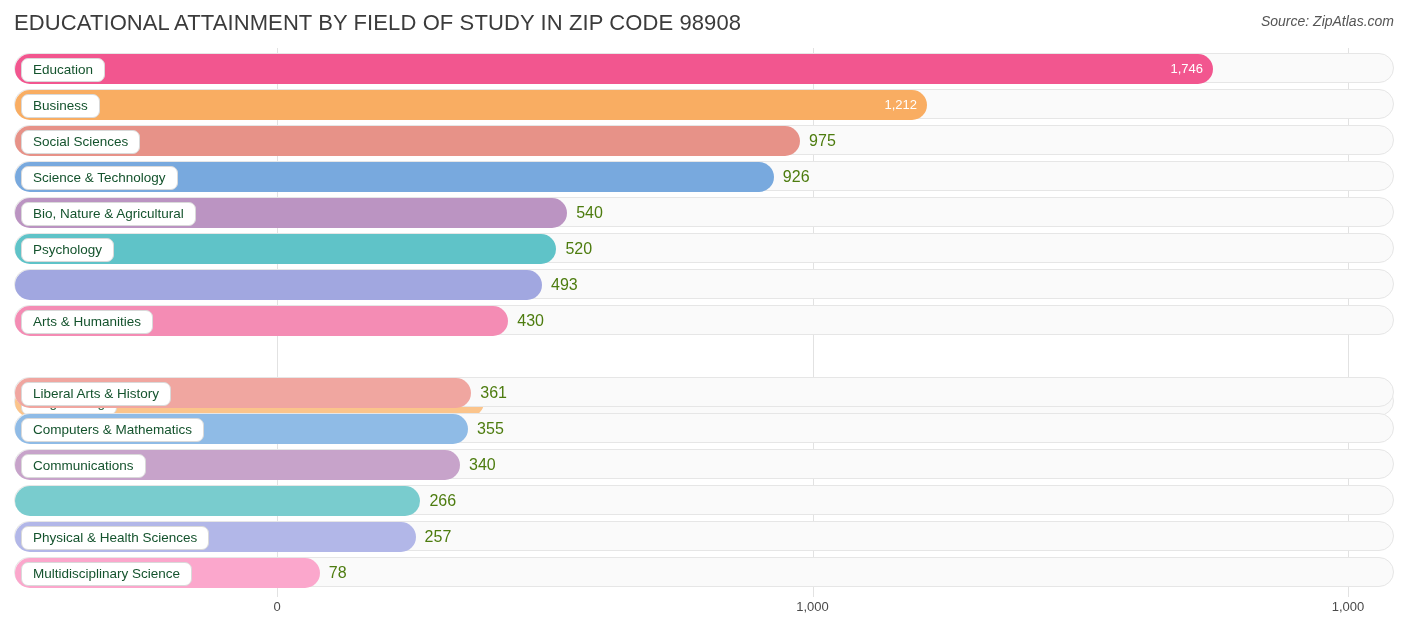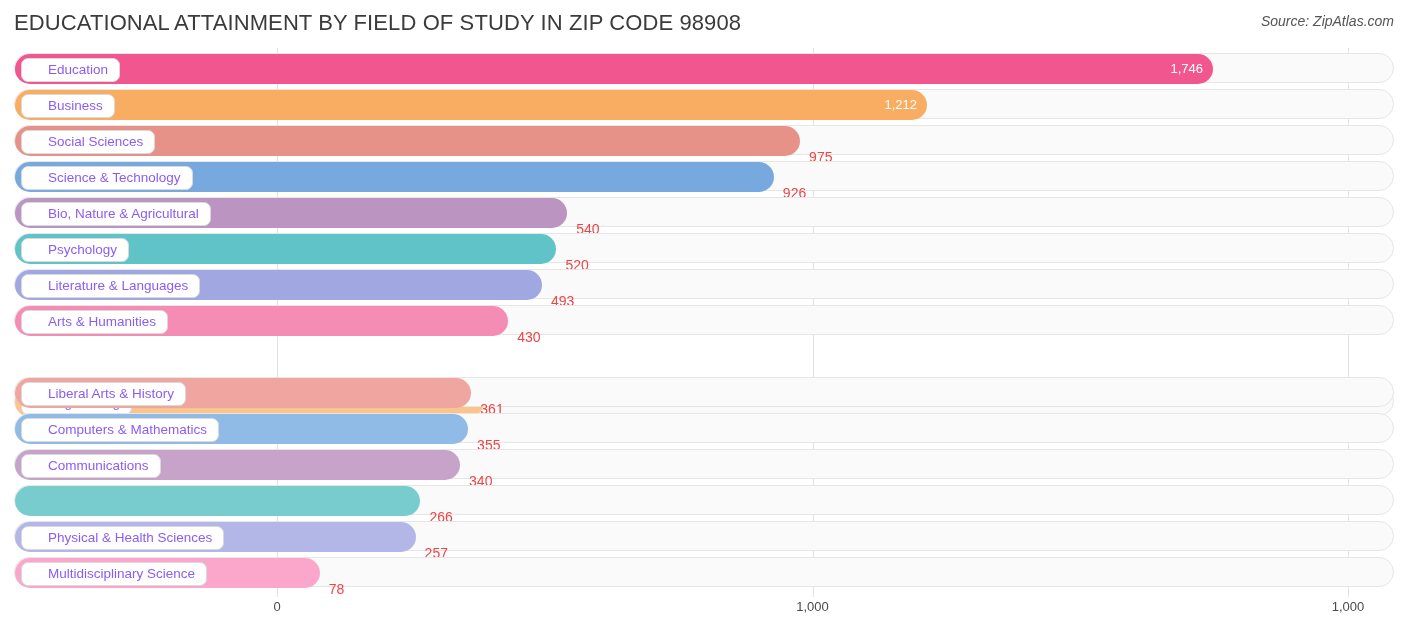--- a/index.html
+++ b/index.html
@@ -84,35 +84,35 @@
     height: 30px;
     border-radius: 15px;
     box-sizing: border-box;
   }
   .label-pill {
     position: absolute;
     left: 6px;
     top: 4px;
     height: 22px;
     line-height: 22px;
-    padding: 0 11px 0 26px;
+    padding: 0 11px 0 11px;
     border-radius: 7px;
     background: #ffffff;
     border: 1px solid #d9d9d9;
     font-size: 13.5px;
-    color: #8b5cf6;
+    color: #14532d;
     white-space: nowrap;
   }
   .value-out {
     position: absolute;
-    top: 16px;
+    top: 0;
     height: 30px;
     line-height: 30px;
-    font-size: 14px;
-    color: #ef4444;
+    font-size: 16px;
+    color: #4d7c0f;
     white-space: nowrap;
   }
   .value-in {
     position: absolute;
     top: 0;
     height: 30px;
     line-height: 30px;
     font-size: 13px;
     color: #ffffff;
     white-space: nowrap;
@@ -175,21 +175,20 @@
           <div class="label-pill">Bio, Nature &amp; Agricultural</div>
           <div class="value-out" style="left: 561.17px;">540</div>
         </div>
         <div class="row" style="top: 191px;">
           <div class="bar" style="width: 541.46px; background: rgb(95, 195, 200);"></div>
           <div class="label-pill">Psychology</div>
           <div class="value-out" style="left: 550.46px;">520</div>
         </div>
         <div class="row" style="top: 227px;">
           <div class="bar" style="width: 527.001px; background: rgb(161, 167, 224);"></div>
-          <div class="label-pill">Literature &amp; Languages</div>
           <div class="value-out" style="left: 536.001px;">493</div>
         </div>
         <div class="row" style="top: 263px;">
           <div class="bar" style="width: 493.265px; background: rgb(244, 140, 180);"></div>
           <div class="label-pill">Arts &amp; Humanities</div>
           <div class="value-out" style="left: 502.265px;">430</div>
         </div>
         <div class="row" style="top: 299px; margin-top: 45px;">
           <div class="bar" style="width: 468.632px; background: rgb(251, 196, 139);"></div>
           <div class="label-pill">Engineering</div>

